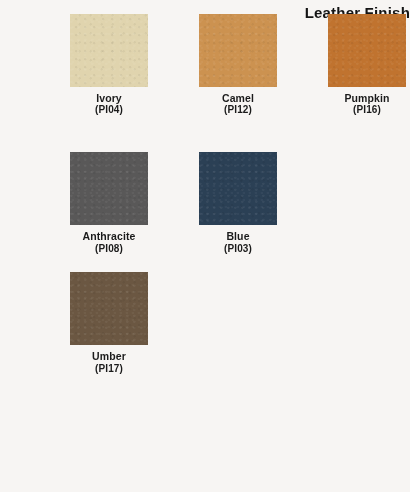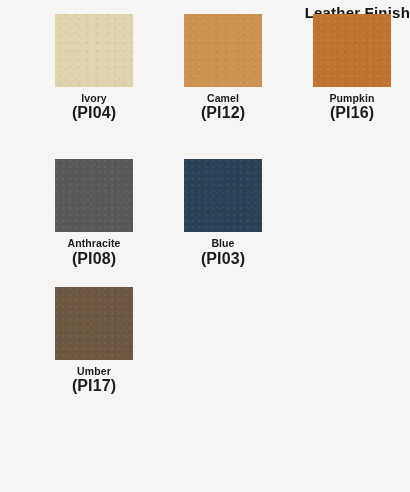--- a/index.html
+++ b/index.html
@@ -26,21 +26,21 @@
     left: 0;
     top: 0;
     width: 410px;
     padding-top: 10px;
     box-sizing: border-box;
   }
   .row {
     display: flex;
     width: 410px;
     box-sizing: border-box;
-    padding-left: 55px;
+    padding-left: 70px;
   }
   .cell {
     width: 78px;
     margin-right: 51px;
     display: flex;
     flex-direction: column;
     align-items: center;
   }
   .cell:last-child {
     margin-right: 15px;
@@ -75,21 +75,21 @@
     line-height: 1.18;
   }
   .swatch-name {
     font-size: 10.5px;
     font-weight: bold;
     color: #1b1b1b;
     letter-spacing: 0.1px;
     white-space: nowrap;
   }
   .swatch-code {
-    font-size: 16px;
+    font-size: 10px;
     font-weight: bold;
     color: #1b1b1b;
     letter-spacing: 0.1px;
     white-space: nowrap;
   }
   .row-spacer {
     height: 18px;
   }
   .footer-title {
     text-align: right;

